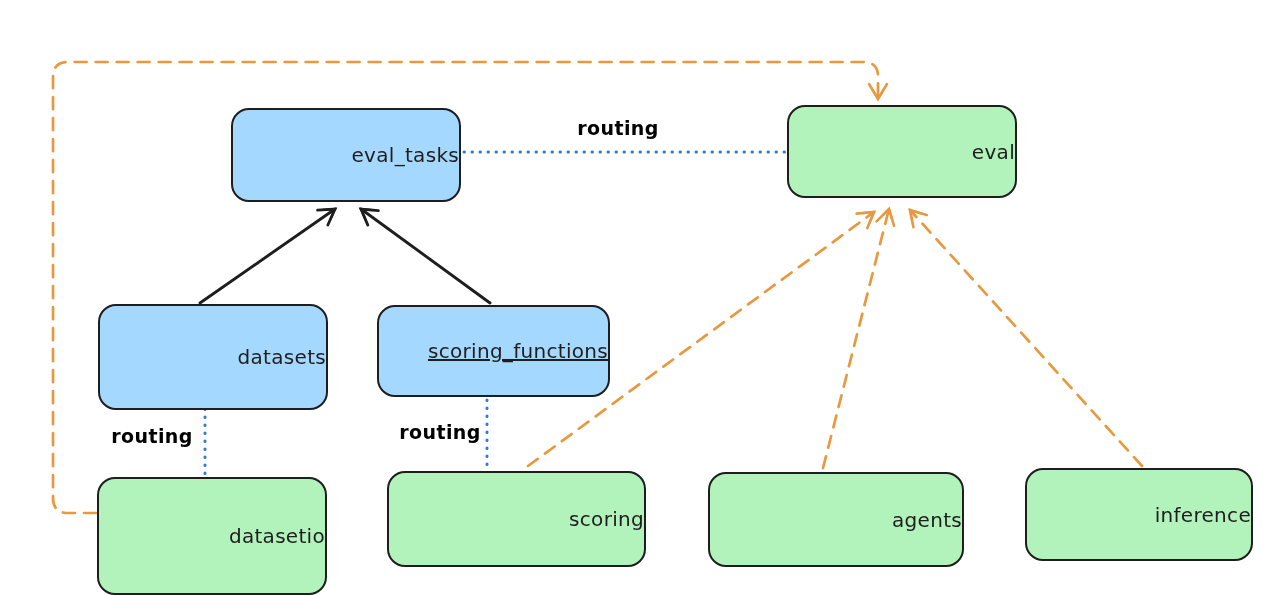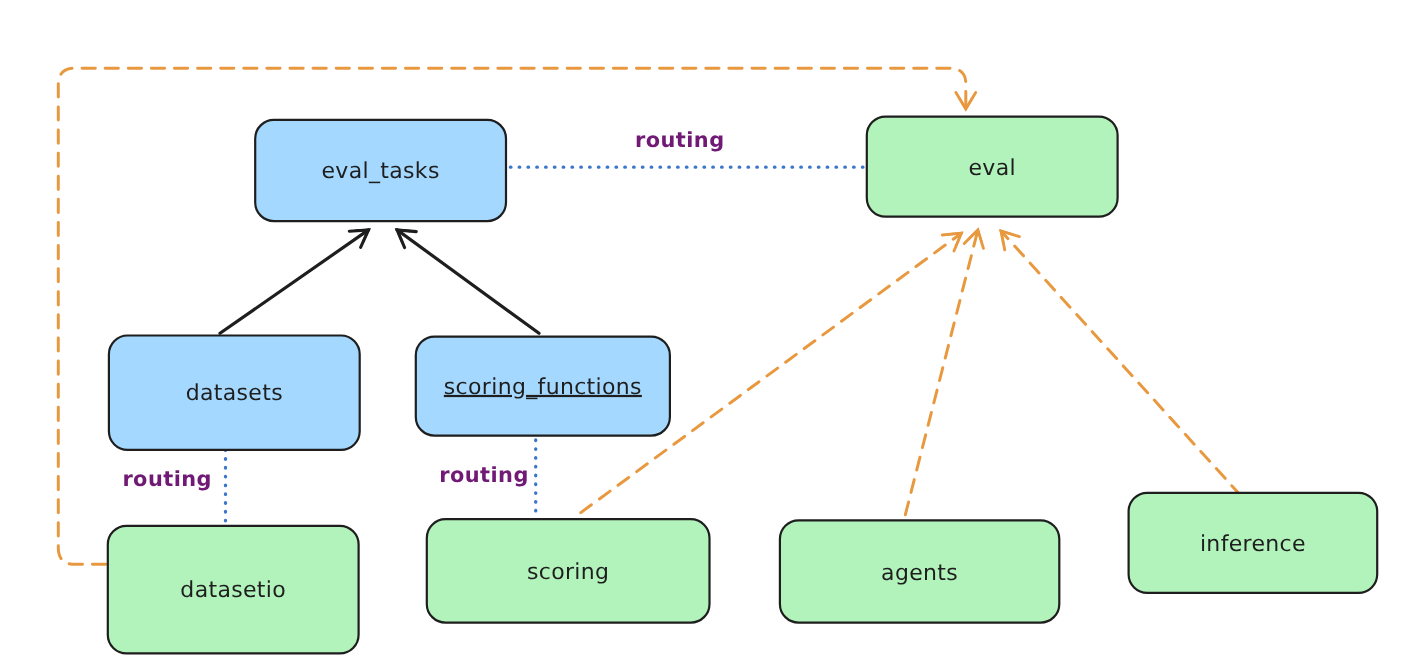--- a/index.html
+++ b/index.html
@@ -22,41 +22,41 @@
     width: 1280px;
     height: 596px;
   }
   .node {
     position: absolute;
     box-sizing: border-box;
     border: 2.5px solid #1e1e1e;
     border-radius: 18px;
     display: flex;
     align-items: center;
-    justify-content: center;
+    justify-content: flex-end;
     font-size: 20px;
     color: #1e1e1e;
     letter-spacing: 0.3px;
     z-index: 2;
   }
   .node.blue  { background: #a5d8ff; }
   .node.green { background: #b2f2bb; }
 
   #n-eval-tasks        { left: 231px; top: 108px; width: 230px; height: 94px; }
   #n-eval              { left: 787px; top: 105px; width: 230px; height: 93px; }
   #n-datasets          { left:  98px; top: 304px; width: 230px; height: 106px; }
   #n-scoring-functions { left: 377px; top: 305px; width: 233px; height: 92px; text-decoration: underline; }
   #n-datasetio         { left:  97px; top: 477px; width: 230px; height: 118px; }
   #n-scoring           { left: 387px; top: 471px; width: 259px; height: 96px; }
   #n-agents            { left: 708px; top: 472px; width: 256px; height: 95px; }
-  #n-inference         { left: 1025px; top: 447px; width: 228px; height: 93px; }
+  #n-inference         { left: 1025px; top: 468px; width: 228px; height: 93px; }
 
   .edge-label {
     position: absolute;
-    color: #701a75;
+    color: #000000;
     font-size: 19px;
     font-weight: 600;
     letter-spacing: 0.4px;
     z-index: 3;
     text-align: center;
   }
   #lbl-routing-top { left: 568px; top: 117px; width: 100px; }
   #lbl-routing-datasets { left: 104px; top: 425px; width: 96px; }
   #lbl-routing-scoring { left: 392px; top: 421px; width: 96px; }
 </style>

